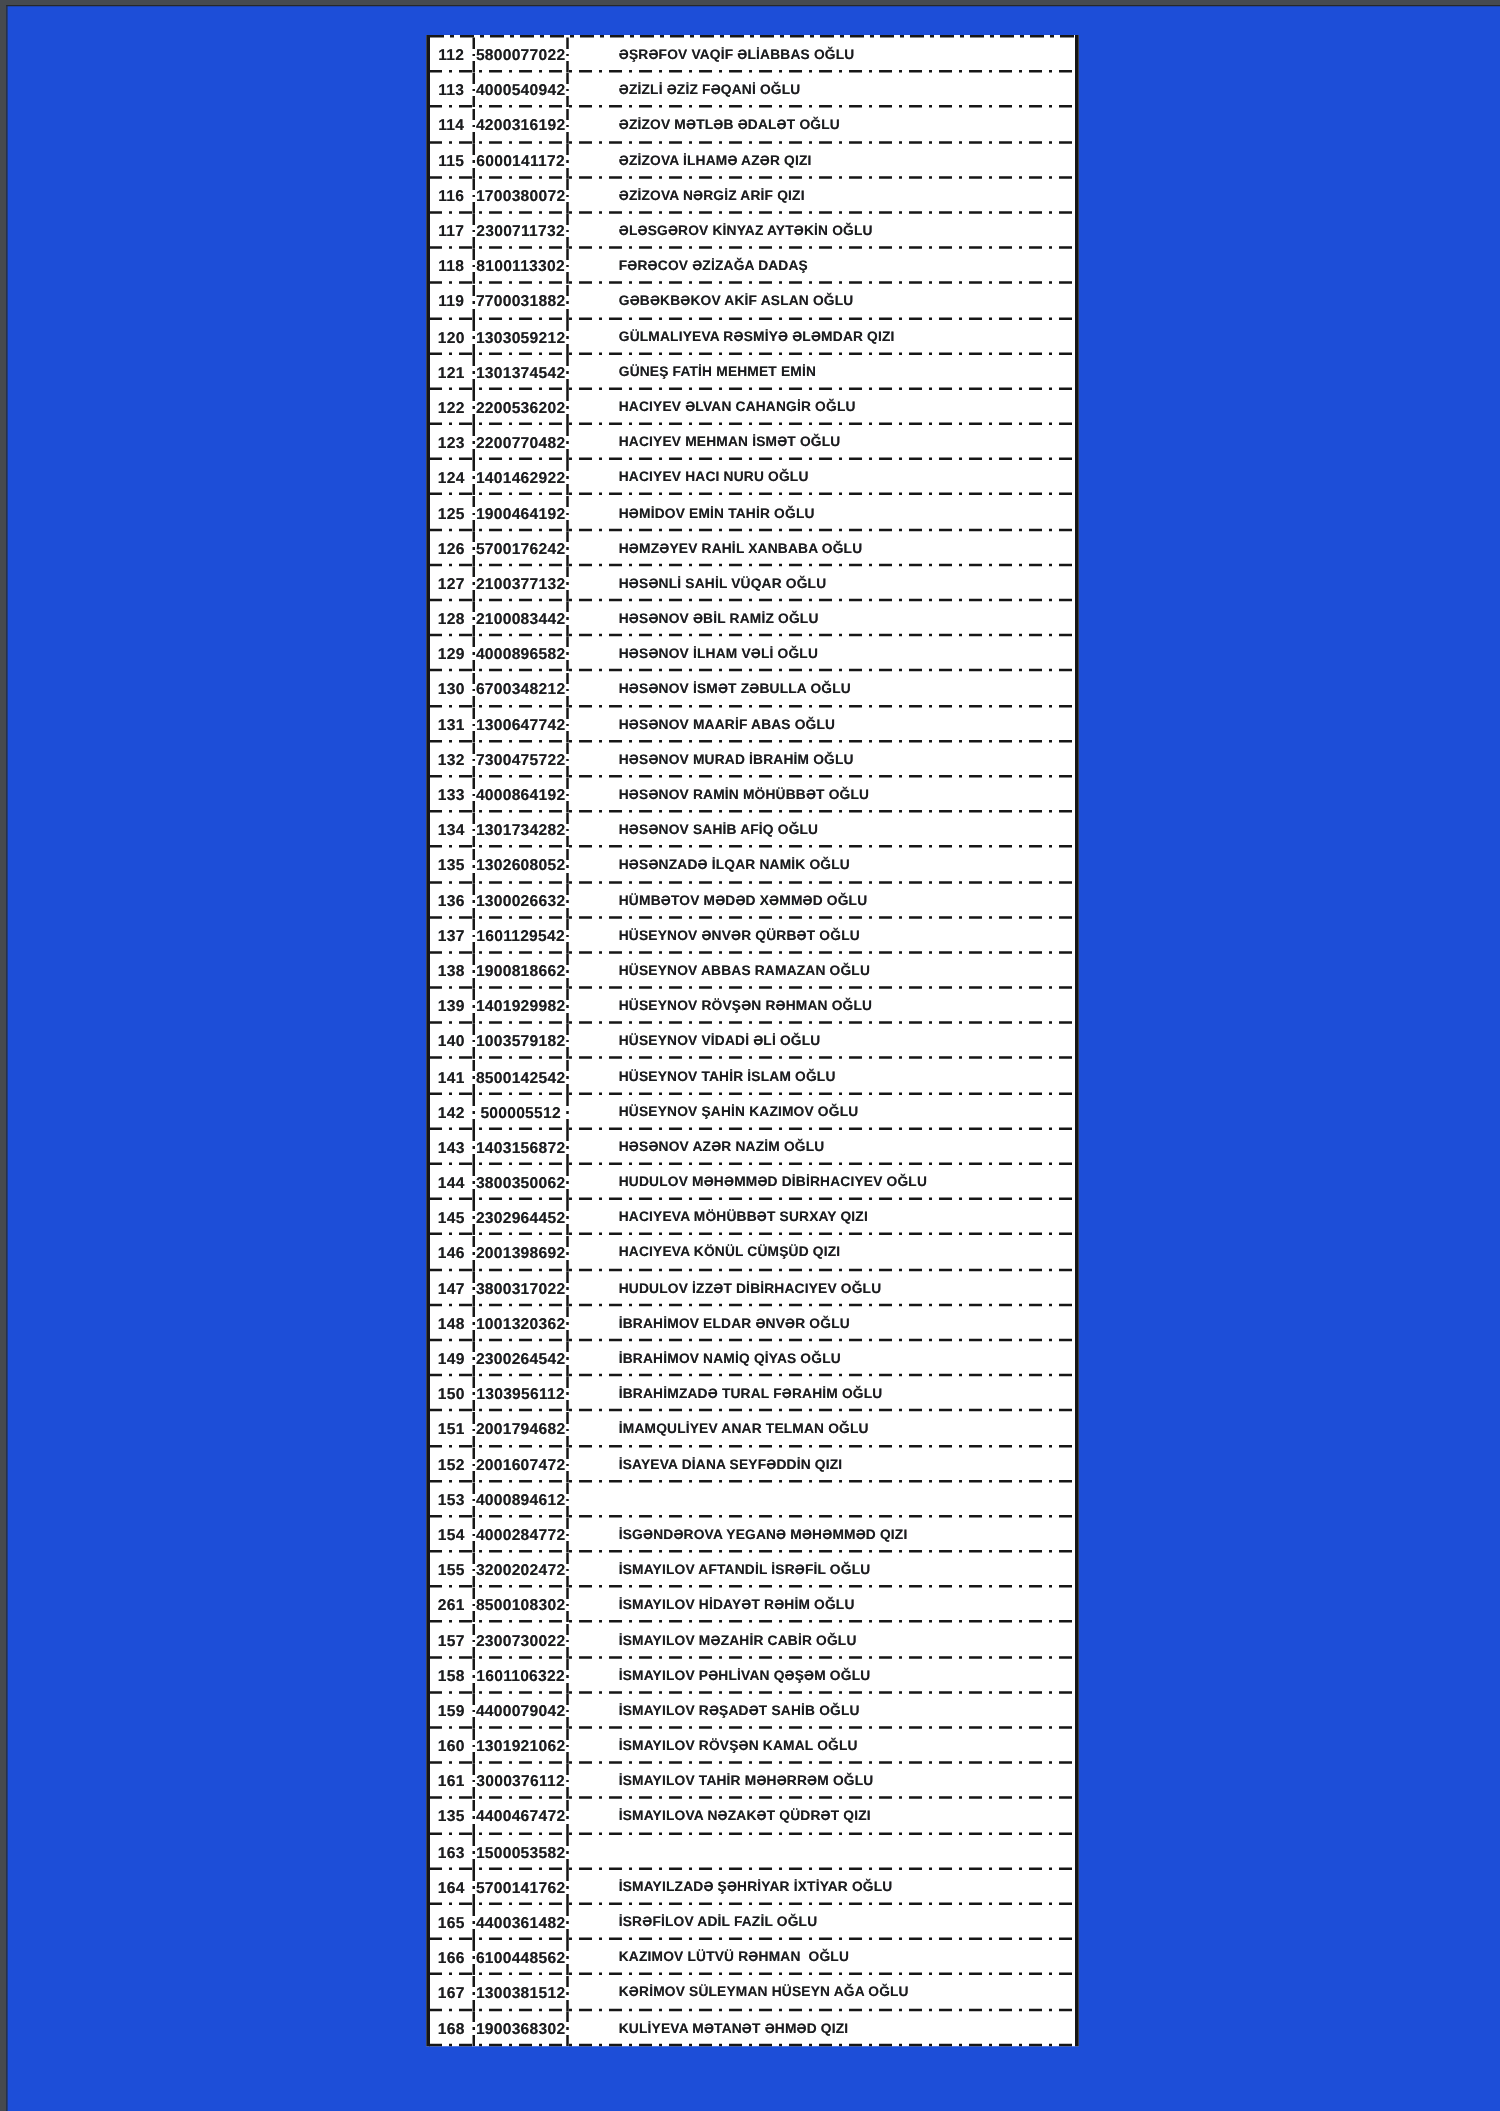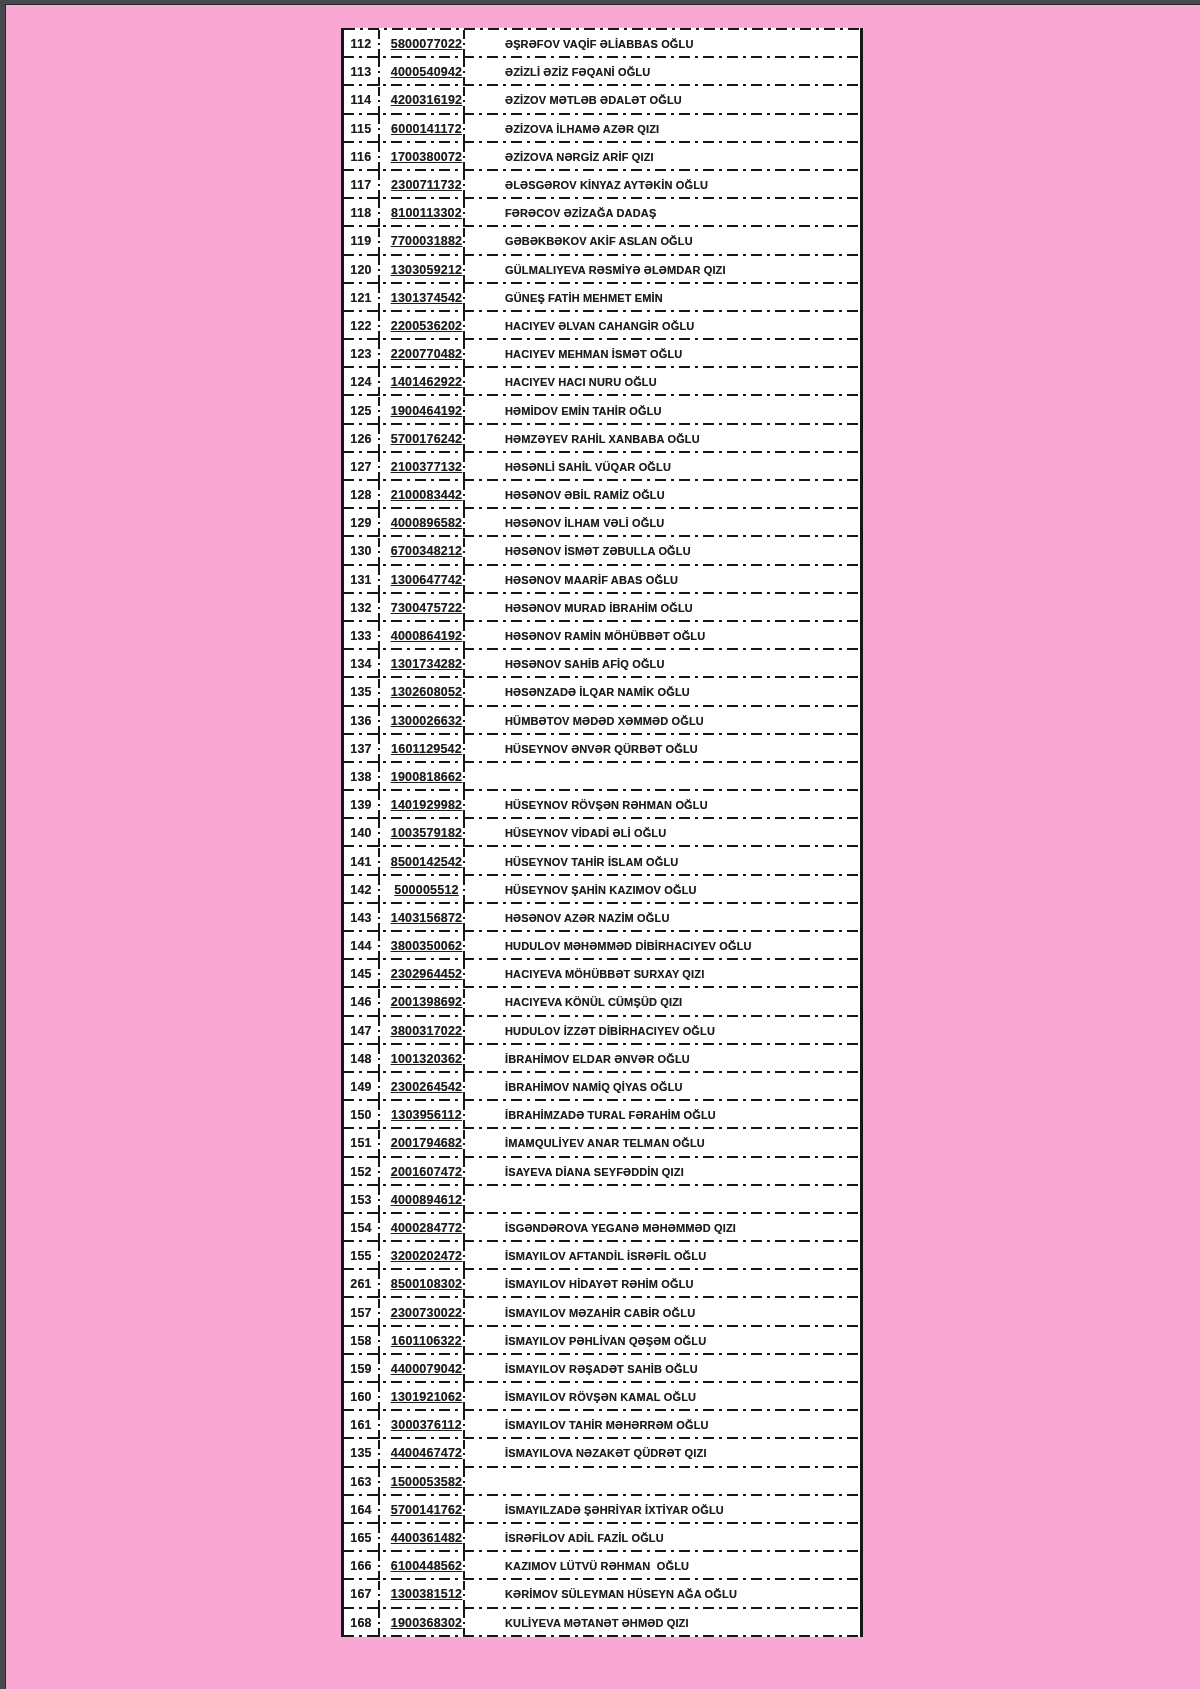--- a/index.html
+++ b/index.html
@@ -4,21 +4,21 @@
 <style>
   html,body{margin:0;padding:0;}
   body{
     width:1200px;height:1689px;
     background:#464a4f;
     font-family:"Liberation Sans","DejaVu Sans",sans-serif;
     position:relative;overflow:hidden;
   }
   .page{
     position:absolute;left:5px;top:4px;right:0;bottom:0;
-    background:#f9a8d4;
+    background:#1d4ed8;
     border-left:1px solid #26282b;
     border-top:1px solid #26282b;
   }
   .registry-table{
     position:absolute;
     left:335px;top:23px;
     width:516px;
     border-left:3px solid #161616;
     border-right:3px solid #161616;
     background:#fff;
@@ -55,22 +55,21 @@
   .cell-num::after{
     content:"";position:absolute;right:-2px;top:0;bottom:0;width:2px;
     background:repeating-linear-gradient(0deg,#161616 0 9px,transparent 9px 13px,#161616 13px 15px,transparent 15px 19px);
   }
   .cell-id{
     width:73px;
     justify-content:center;
     font-size:12.5px;
     letter-spacing:0.2px;
     position:relative;
-    margin-left:12px;
-    text-decoration:underline;
+    margin-left:2px;
   }
   .cell-id::after{
     content:"";position:absolute;right:-2px;top:0;bottom:0;width:2px;
     background:repeating-linear-gradient(0deg,#161616 0 9px,transparent 9px 13px,#161616 13px 15px,transparent 15px 19px);
   }
   .cell-name{
     flex:1;
     padding-left:42px;
     font-size:11px;
     letter-spacing:0.15px;
@@ -236,20 +235,21 @@
 
   <div class="row">
     <div class="cell cell-num">137</div>
     <div class="cell cell-id">1601129542</div>
     <div class="cell cell-name">HÜSEYNOV ƏNVƏR QÜRBƏT OĞLU</div>
   </div>
 
   <div class="row">
     <div class="cell cell-num">138</div>
     <div class="cell cell-id">1900818662</div>
+    <div class="cell cell-name">HÜSEYNOV ABBAS RAMAZAN OĞLU</div>
   </div>
 
   <div class="row">
     <div class="cell cell-num">139</div>
     <div class="cell cell-id">1401929982</div>
     <div class="cell cell-name">HÜSEYNOV RÖVŞƏN RƏHMAN OĞLU</div>
   </div>
 
   <div class="row">
     <div class="cell cell-num">140</div>

